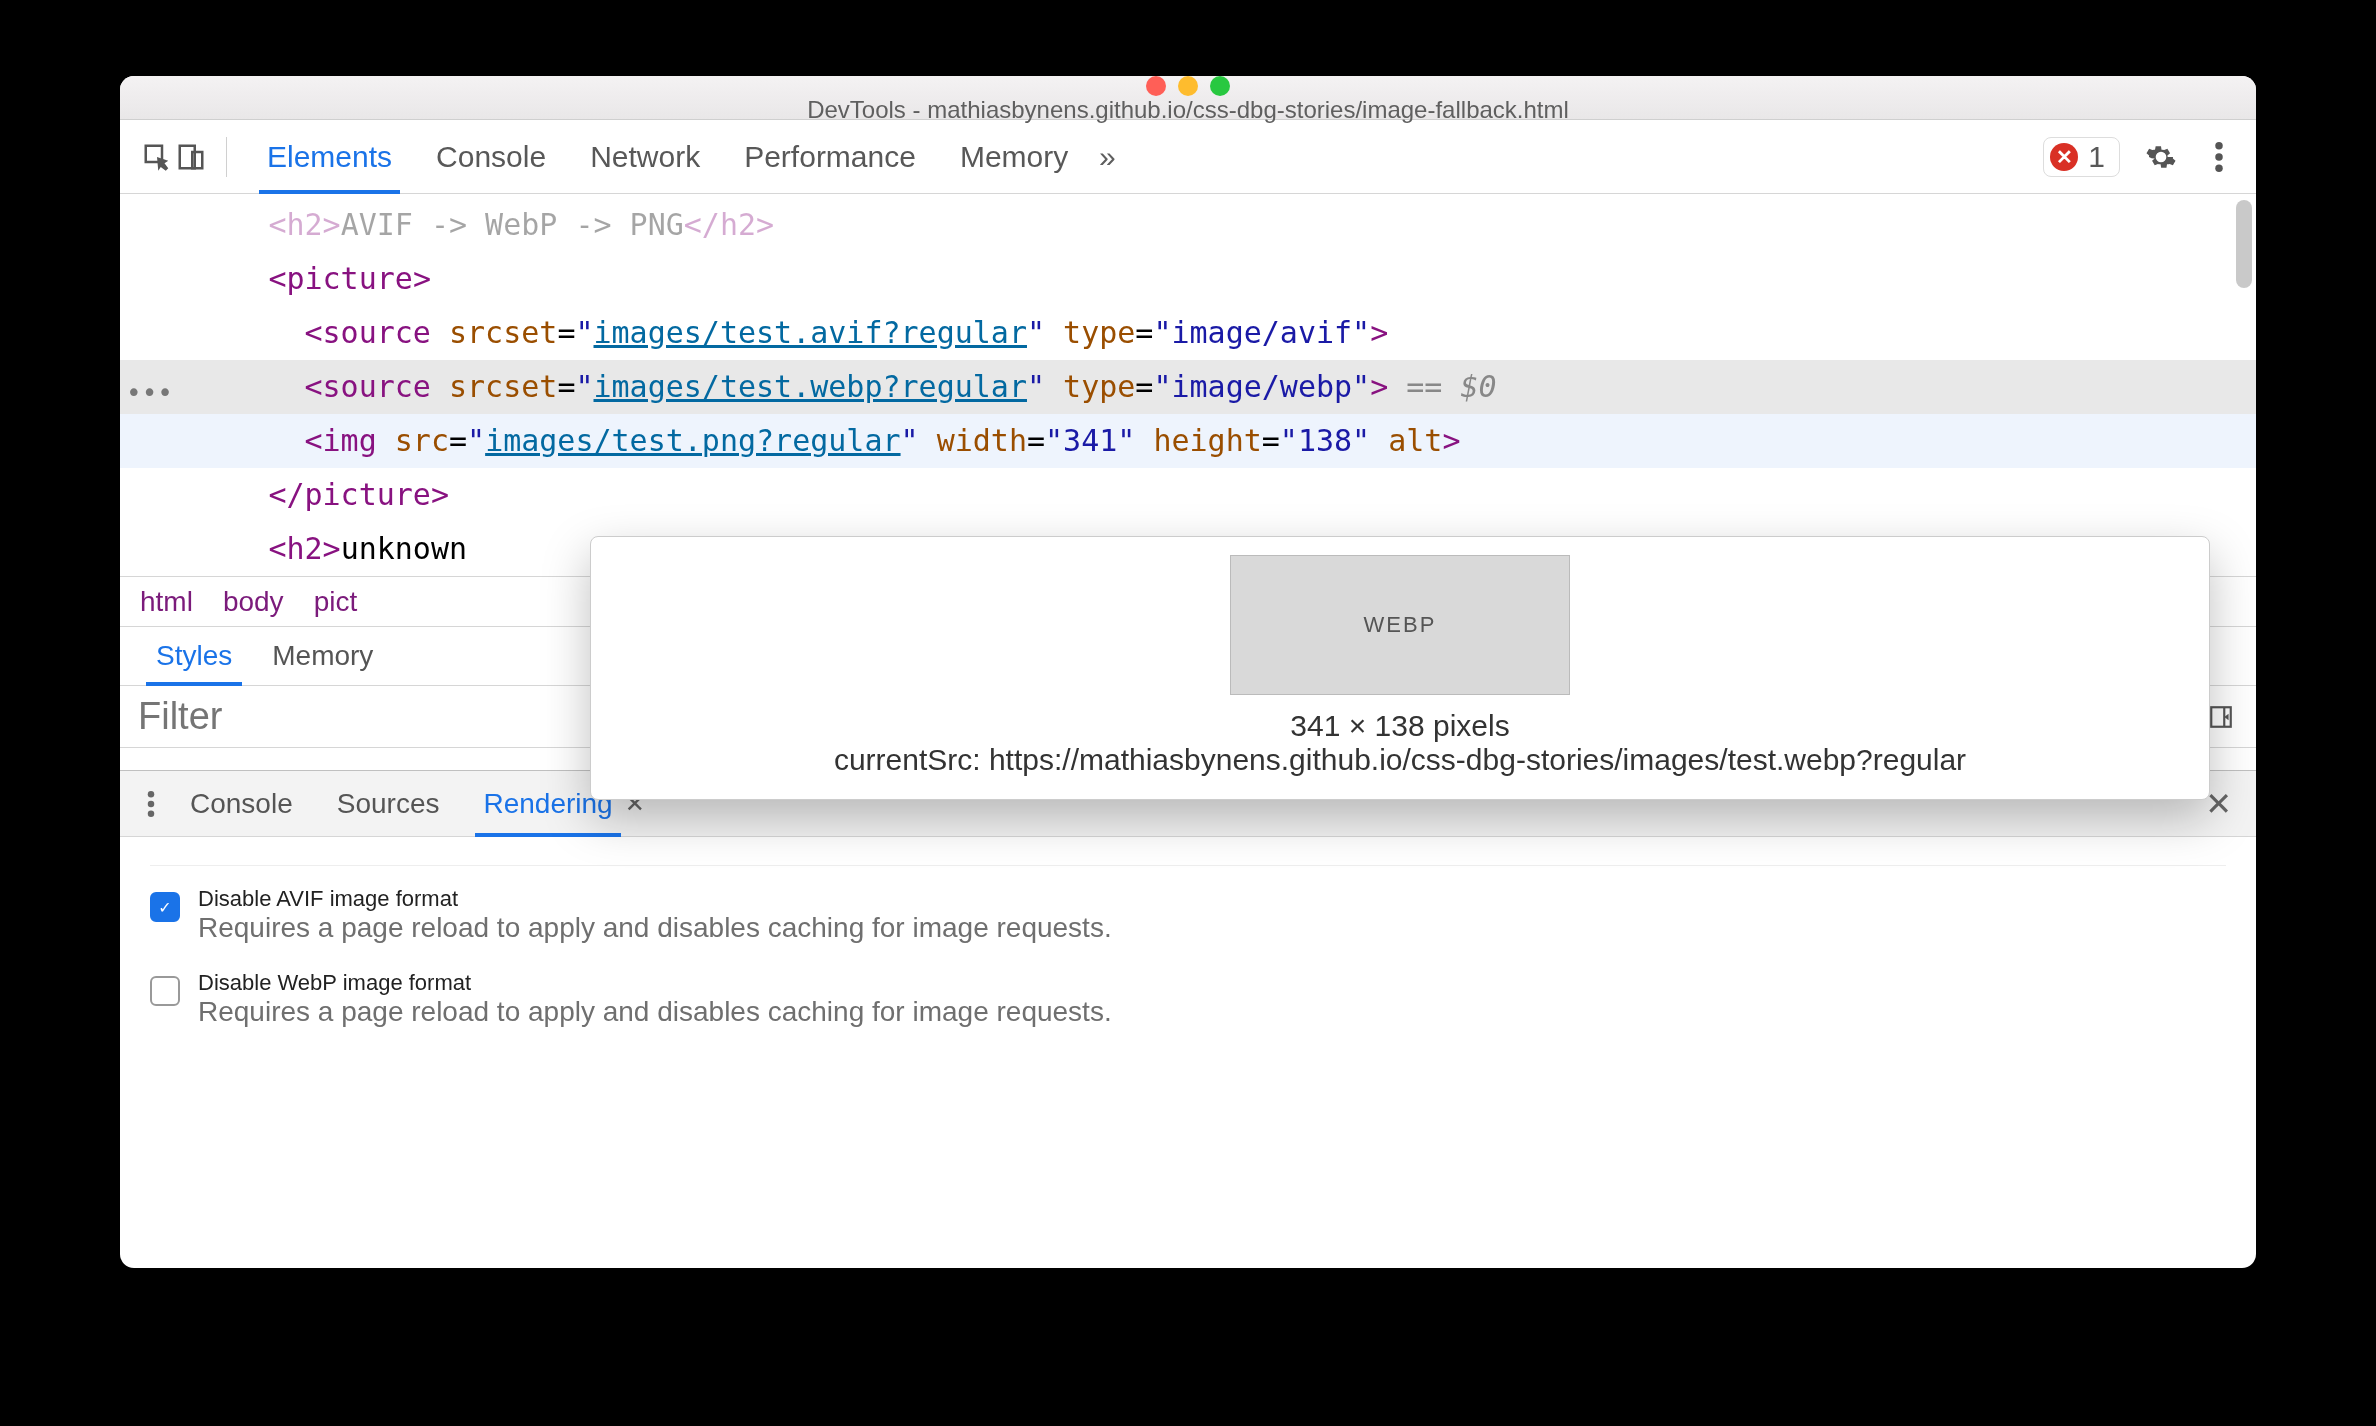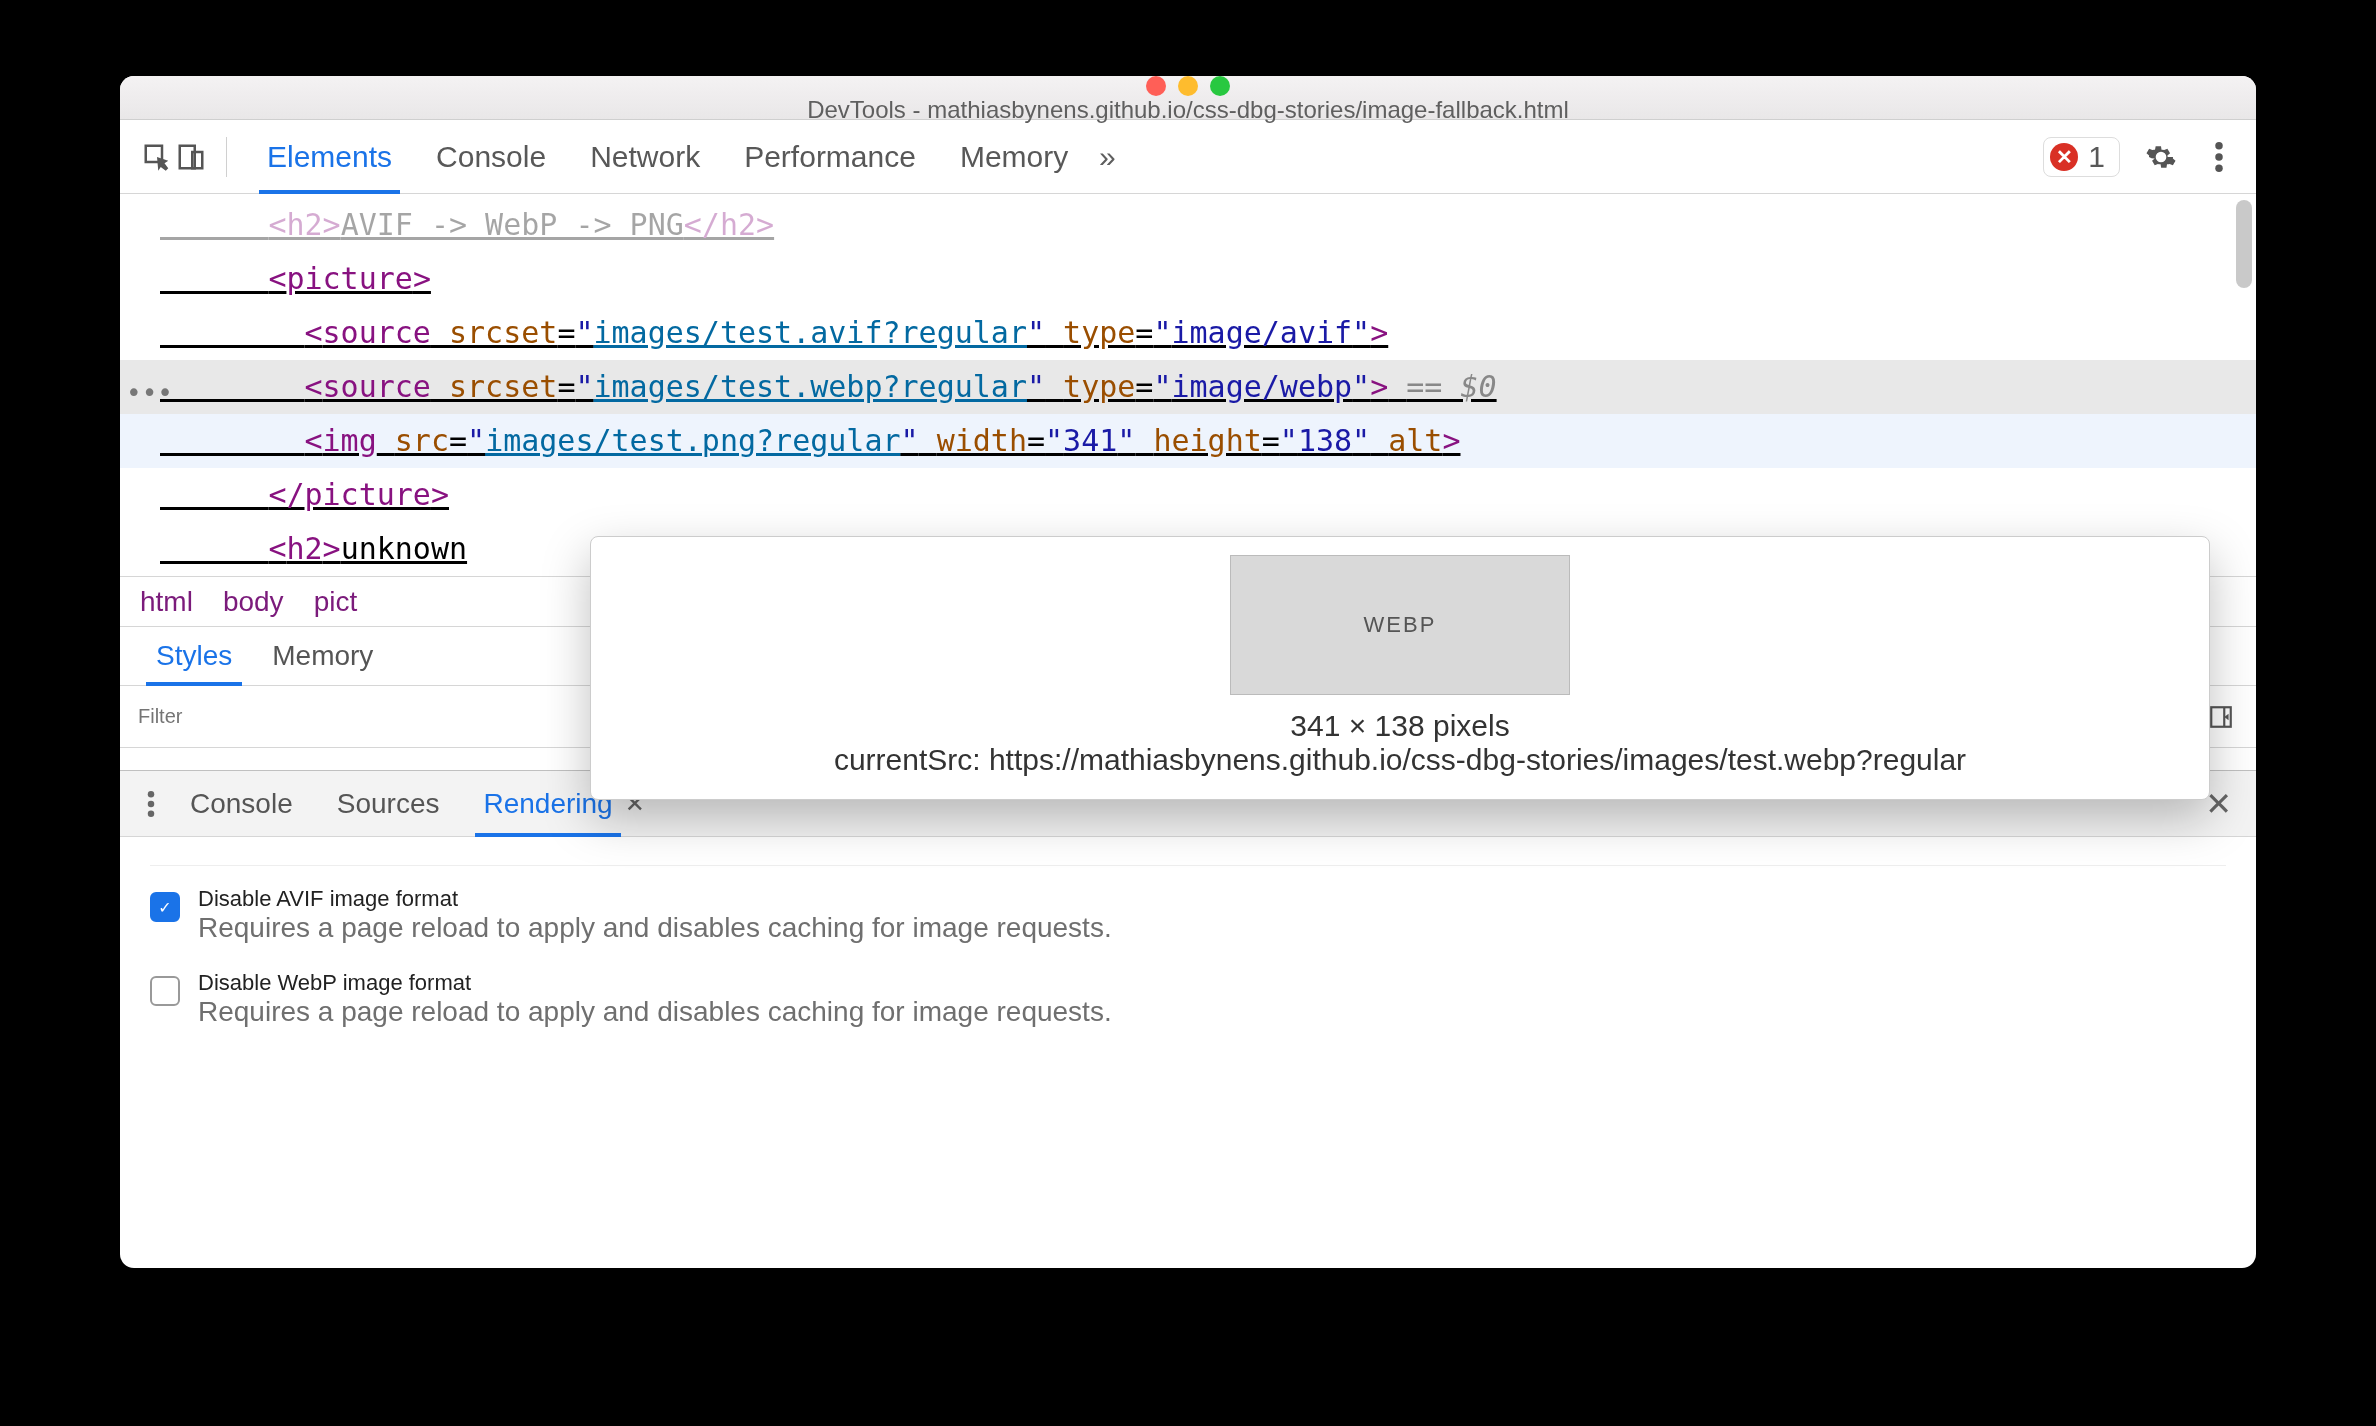--- a/index.html
+++ b/index.html
@@ -15,36 +15,36 @@
     .toolbar .sep { width:1px; height:40px; background:#d0d0d0; margin:0 18px;}
     .toolbar .tab { padding:0 22px; height:100%; display:flex; align-items:center; cursor:default; position:relative;}
     .toolbar .tab.active { color:#1a73e8; }
     .toolbar .tab.active::after{content:""; position:absolute; left:14px; right:14px; bottom:-1px; height:4px; background:#1a73e8;}
     .toolbar .right { margin-left:auto; display:flex; align-items:center; gap:24px;}
     .err-pill { display:flex; align-items:center; gap:10px; border:1px solid #ddd; border-radius:8px; padding:2px 14px 2px 6px; }
     .err-pill .x { width:28px; height:28px; border-radius:50%; background:#d93025; color:#fff; display:flex; align-items:center; justify-content:center; font-size:20px; font-weight:700;}
     .icon-btn { width:34px; height:34px; color:#5f5f5f; display:flex; align-items:center; justify-content:center; }
     .chev { font-size:30px; }
     
-    .dom-panel { position:relative; font-family: Menlo, Consolas, monospace; font-size:30px; line-height:1.8; padding:4px 0 0 0;text-decoration:underline; }
+    .dom-panel { position:relative; font-family: Menlo, Consolas, monospace; font-size:30px; line-height:1.8; padding:4px 0 0 0; }
     .dom-line { white-space:pre; padding-left:40px; position:relative;}
     .dom-line.faded { opacity:0.35; }
     .dom-line.sel-row { background:#e8e8e8; }
     .dom-line.hover-row { background:#eef4fd; }
     .dots { position:absolute; left:6px; top:10px; color:#777; font-size:26px; }
     .p{color:#881280;} .an{color:#9a4e00;} .v,.q{color:#1a1aa6;} .lnk{color:#0369a1; text-decoration:underline;}
     .magic { color:#888; font-style:italic;}
     .crumbs { height:50px; border-top:1px solid #d6d6d6; display:flex; align-items:center; gap:30px; font-size:28px; color:#7b1b7b; padding:0 20px;}
     
     .styles-tabs { height:60px; border-top:1px solid #d6d6d6; border-bottom:1px solid #d6d6d6; display:flex; align-items:center; font-size:28px; color:#555; padding:0 16px;}
     .styles-tabs .tab{padding:0 20px; height:100%; display:flex; align-items:center; position:relative;}
     .styles-tabs .tab.active{ color:#1a73e8;}
     .styles-tabs .tab.active::after{content:""; position:absolute; left:10px; right:10px; bottom:-1px; height:4px; background:#1a73e8;}
     .filter-row { height:62px; border-bottom:1px solid #d6d6d6; display:flex; align-items:center; padding:0 18px; font-family: Menlo, monospace; font-size:28px; }
-    .filter-row input { border:0; outline:0; font-size:20px; color:#777; flex:0 0 260px; }
+    .filter-row input { border:0; outline:0; font-size:38px; color:#777; flex:0 0 260px; }
     .filter-row .right-tools { margin-left:auto; display:flex; align-items:center; gap:22px; color:#555;}
     .blank { height:22px; }
     
     .drawer { border-top:1px solid #c0c0c0; }
     .drawer-tabs { height:66px; background:#f3f3f3; border-bottom:1px solid #d6d6d6; display:flex; align-items:center; font-size:28px; color:#555; padding:0 14px;}
     .drawer-tabs .tab{padding:0 22px; height:100%; display:flex; align-items:center; position:relative;}
     .drawer-tabs .tab.active{ color:#1a73e8;}
     .drawer-tabs .tab.active::after{content:""; position:absolute; left:14px; right:14px; bottom:-1px; height:4px; background:#1a73e8;}
     .drawer-tabs .x-close { font-size:24px; color:#666; margin-left:-10px;}
     .drawer-tabs .right{margin-left:auto; font-size:32px; color:#666; padding-right:10px;}

